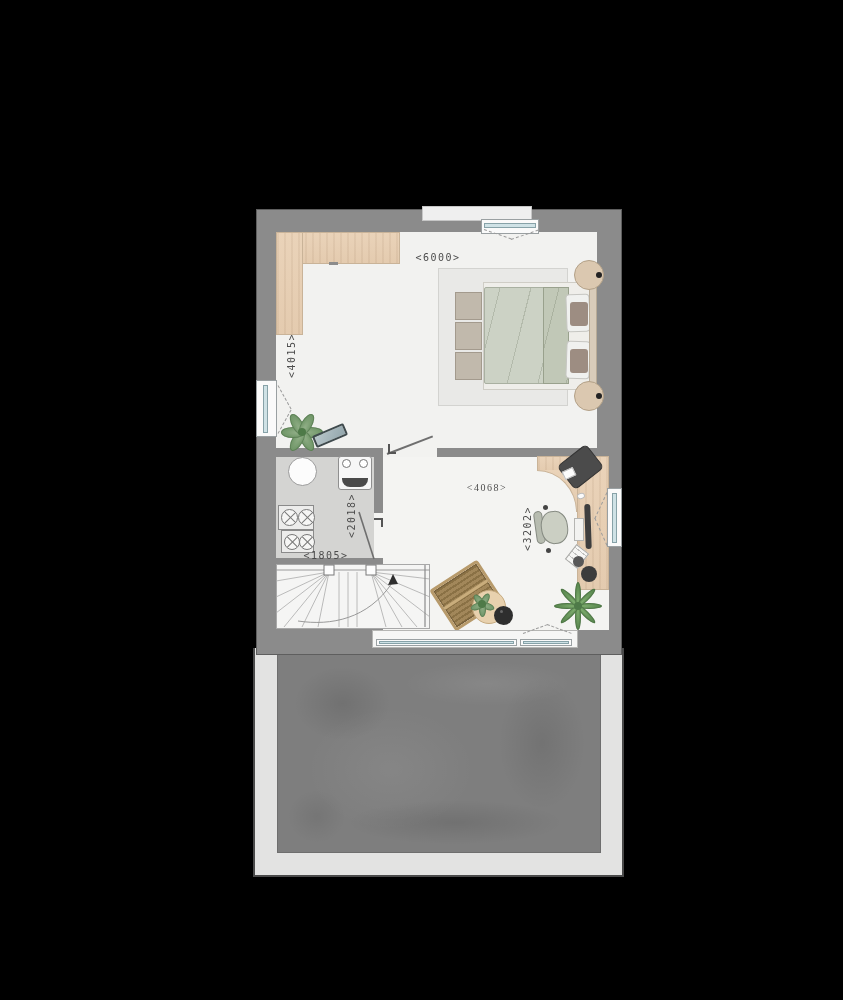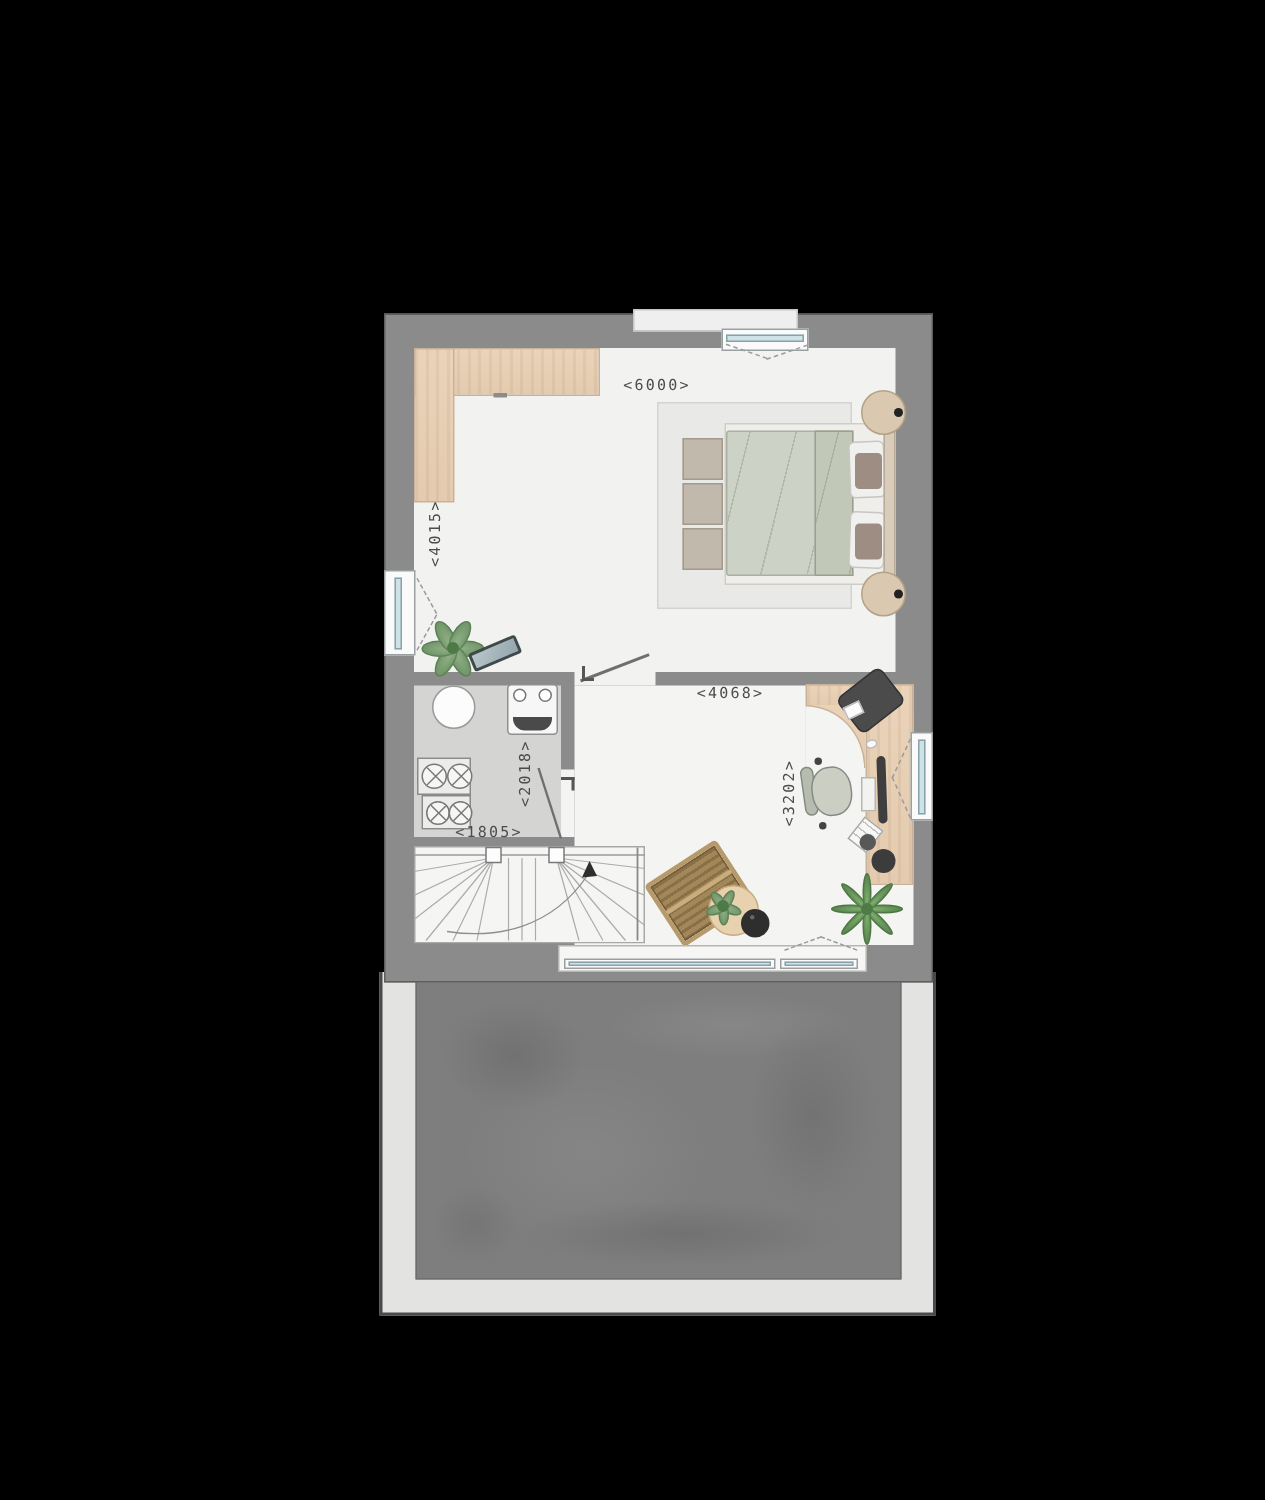--- a/index.html
+++ b/index.html
@@ -225,18 +225,18 @@
     <div class="glass" style="position:absolute;left:2px;top:1px;width:135px;height:3px;"></div>
   </div>
   <div class="abs wf" style="left:520px;top:639px;width:52px;height:7px;">
     <div class="glass" style="position:absolute;left:2px;top:1px;width:46px;height:3px;"></div>
   </div>
   <div class="abs dash" style="left:523px;top:633px;width:26px;transform:rotate(-20deg);"></div>
   <div class="abs dash" style="left:547px;top:624px;width:26px;transform:rotate(20deg);"></div>
 
   <div class="abs dim" style="left:400px;top:252px;">&lt;6000&gt;</div>
   <div class="abs dim v" style="left:253px;top:350px;">&lt;4015&gt;</div>
-  <div class="abs dim" style="left:449px;top:457px;">&lt;4068&gt;</div>
+  <div class="abs dim" style="left:449px;top:482px;font-family:Liberation Serif, serif;">&lt;4068&gt;</div>
   <div class="abs dim v" style="left:489px;top:523px;">&lt;3202&gt;</div>
   <div class="abs dim" style="left:288px;top:550px;">&lt;1805&gt;</div>
   <div class="abs dim v" style="left:313px;top:510px;">&lt;2018&gt;</div>
 
 </div>
 
 </body></html>

